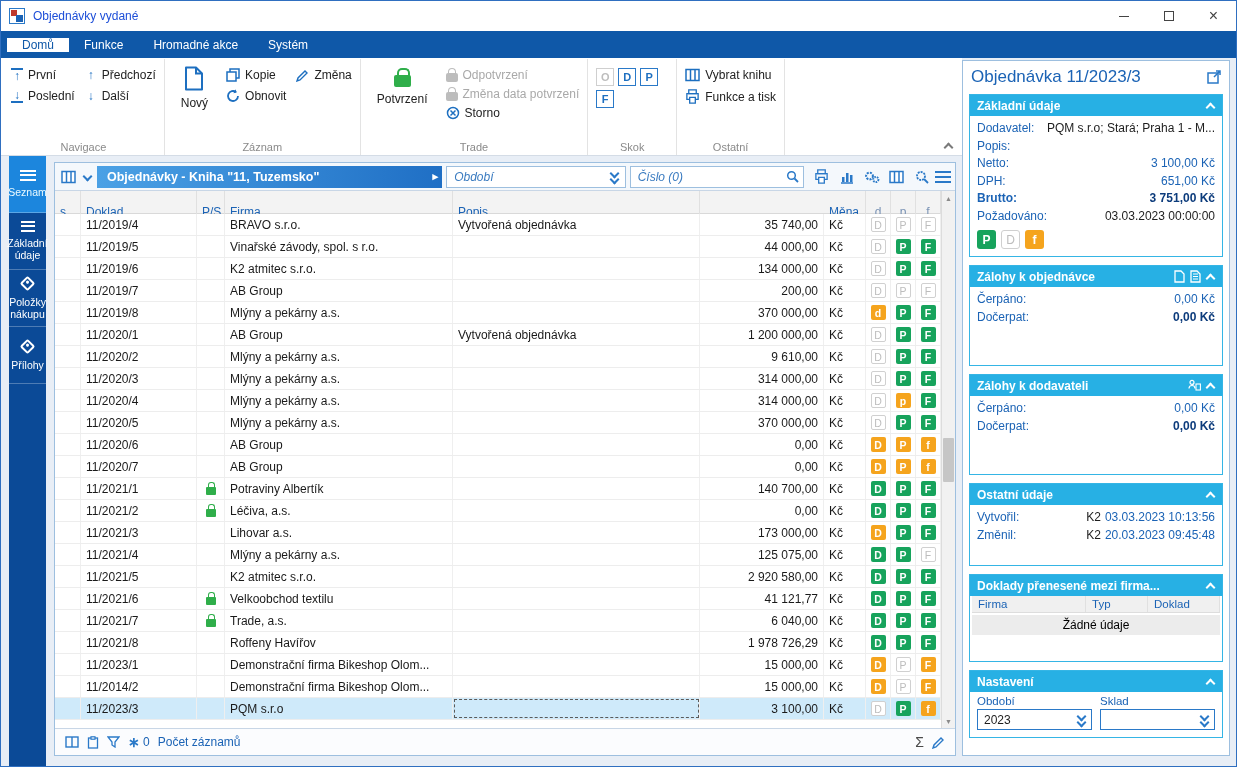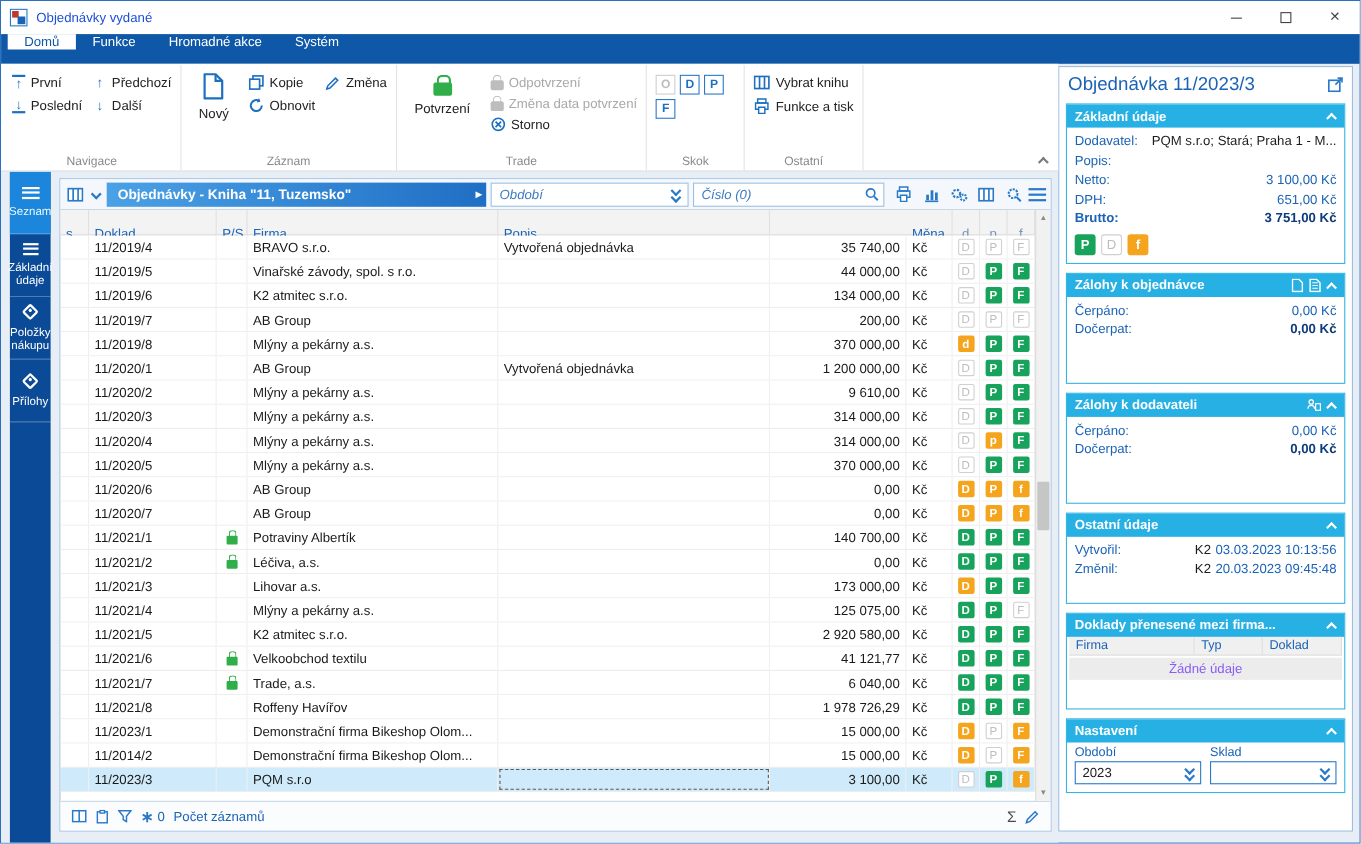--- a/index.html
+++ b/index.html
@@ -13,21 +13,21 @@
   .app-icon { width:16px; height:16px; border:1px solid #2a79c8; background:#fff; position:relative; }
   .app-icon::before { content:""; position:absolute; left:1px; top:1px; width:6px; height:6px; background:#c0392b; }
   .app-icon::after { content:""; position:absolute; right:1px; bottom:1px; width:7px; height:7px; background:#1b63b5; }
   .titlebar .title { margin-left:8px; font-size:12px; color:#1d4ed8; flex:1; }
   .win-btn { width:45px; height:30px; display:flex; align-items:center; justify-content:center; color:#444; font-size:14px; }
   .max-glyph { width:10px; height:10px; border:1px solid #444; display:inline-block; }
   .min-glyph { width:10px; height:0; border-top:1px solid #444; display:inline-block; }
   .close-glyph { font-size:16px; line-height:1; }
 
   
-  .tabbar { height:27px; background:#0f58a8; display:flex; align-items:flex-start; padding-left:6px; flex:0 0 auto; }
+  .tabbar { height:27px; background:#0f58a8; display:flex; align-items:center; padding-left:6px; flex:0 0 auto; }
   .rtab { padding:0 15px; display:flex; align-items:center; color:#fff; font-size:12px; }
   .rtab.active { background:#fff; color:#0f58a8; }
 
   
   .content-row { flex:1; display:flex; min-height:0; }
   .left-col { flex:1; display:flex; flex-direction:column; min-width:0; }
 
   
   .ribbon { height:98px; background:#fff; border-bottom:1px solid #d4dce6; display:flex; padding:1px 2px 0 2px; position:relative; flex:0 0 auto; }
   .rgroup { display:flex; flex-direction:column; border-right:1px solid #e3e3e3; padding:3px 8px 0 8px; }
@@ -131,21 +131,21 @@
   .rp-row { display:flex; justify-content:space-between; align-items:baseline; line-height:17.5px; font-size:12px; }
   .rp-label { color:#1b63b5; white-space:nowrap; margin-right:6px; }
   .rp-val { color:#1d1d1d; text-align:right; overflow:hidden; white-space:nowrap; }
   .rp-val.money { color:#1b63b5; }
   .rp-val.strong { font-weight:bold; color:#0d3c7c; }
   .rp-val .usr { color:#1d1d1d; margin-right:4px;margin-left:28px; }
   .rp-val .tim { color:#1b63b5; }
   .panel-badges { display:flex; gap:5px; padding:5px 0 2px 0; }
   .mini-table-head { display:grid; grid-template-columns:1fr 62px 72px; background:#f0f0f0; border-bottom:1px solid #ddd; color:#1b63b5; font-size:11.5px; }
   .mini-table-head > div { padding:2px 6px; border-right:1px solid #e0e0e0; }
-  .mini-empty { background:#ececec; text-align:center; color:#8b5cf6; padding:3px 0; margin-top:2px; font-size:12px; }
+  .mini-empty { background:#ececec; text-align:center; color:#000000; padding:3px 0; margin-top:2px; font-size:12px; }
   .nast-body { display:flex; gap:8px; padding:3px 7px 7px 7px; }
   .nast-field { flex:1; display:flex; flex-direction:column; gap:2px; }
   .nast-label { color:#1b63b5; font-size:11.5px; }
   .combo { height:21px; border:1px solid #2a79c8; background:#fff; display:flex; align-items:center; padding:0 3px 0 6px; font-size:12px; color:#1d1d1d; }
   .blank { height:10px; } .blank.h34 { height:34px; } .blank.h16 { height:16px; } .blank.h22 { height:22px; }
 </style>
 </head>
 <body>
 
 <div class="window">
@@ -898,20 +898,24 @@
               <span class="rp-val money">3 100,00 Kč</span>
             </div>
           <div class="rp-row">
               <span class="rp-label">DPH:</span>
               <span class="rp-val money">651,00 Kč</span>
             </div>
           <div class="rp-row">
               <span class="rp-label" style="font-weight:bold;">Brutto:</span>
               <span class="rp-val strong">3 751,00 Kč</span>
             </div>
+          <div class="rp-row">
+              <span class="rp-label">Požadováno:</span>
+              <span class="rp-val">03.03.2023 00:00:00</span>
+            </div>
           <div class="panel-badges" id="panel-badges">
               <span class="badge lg green">P</span>
               <span class="badge lg gray">D</span>
               <span class="badge lg orange">f</span>
             </div>
         </div>
       </div>
 
       <div class="rp-section">
         <div class="rp-head">

